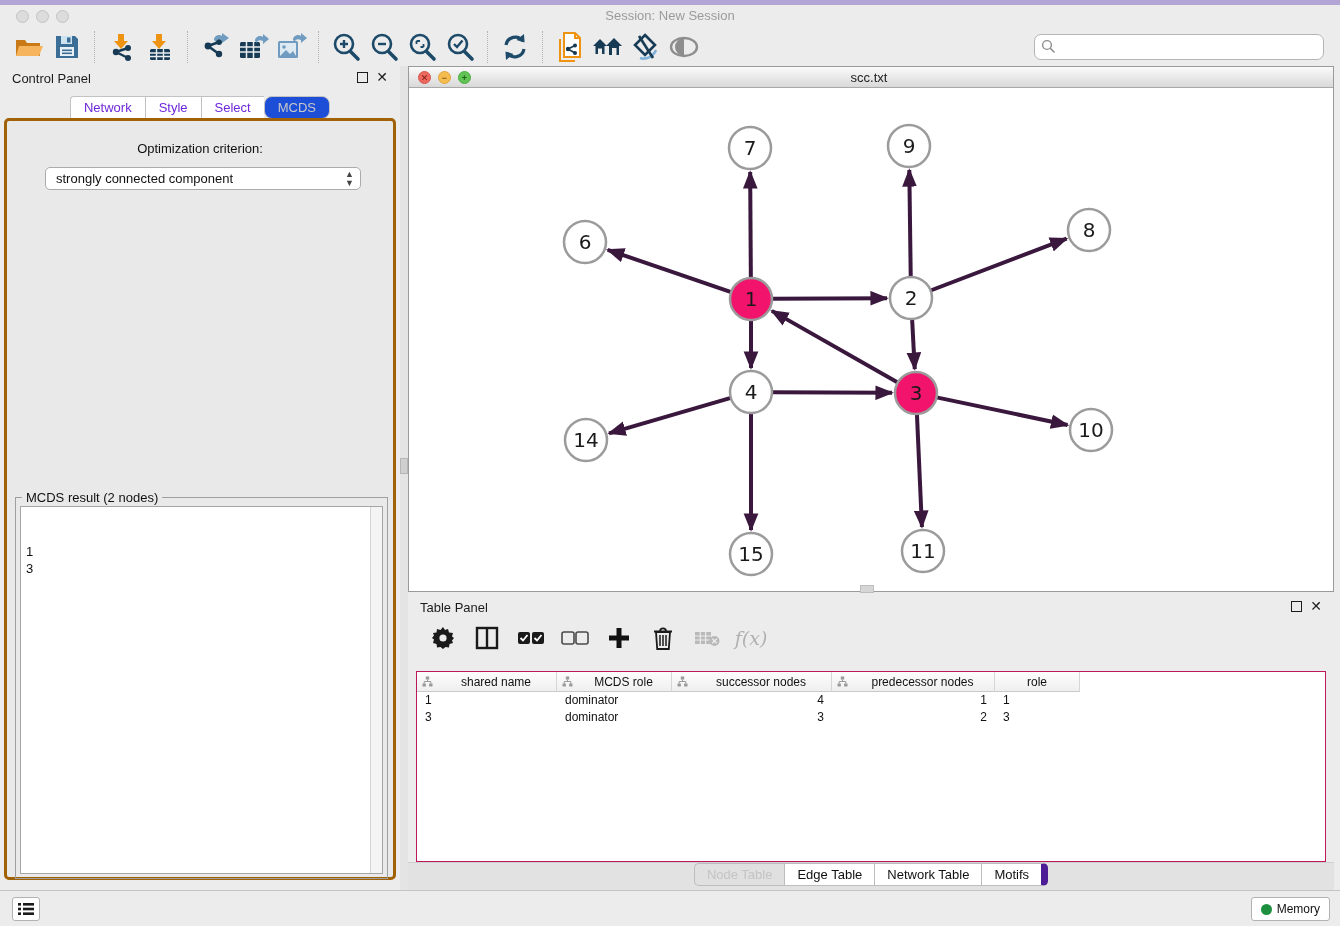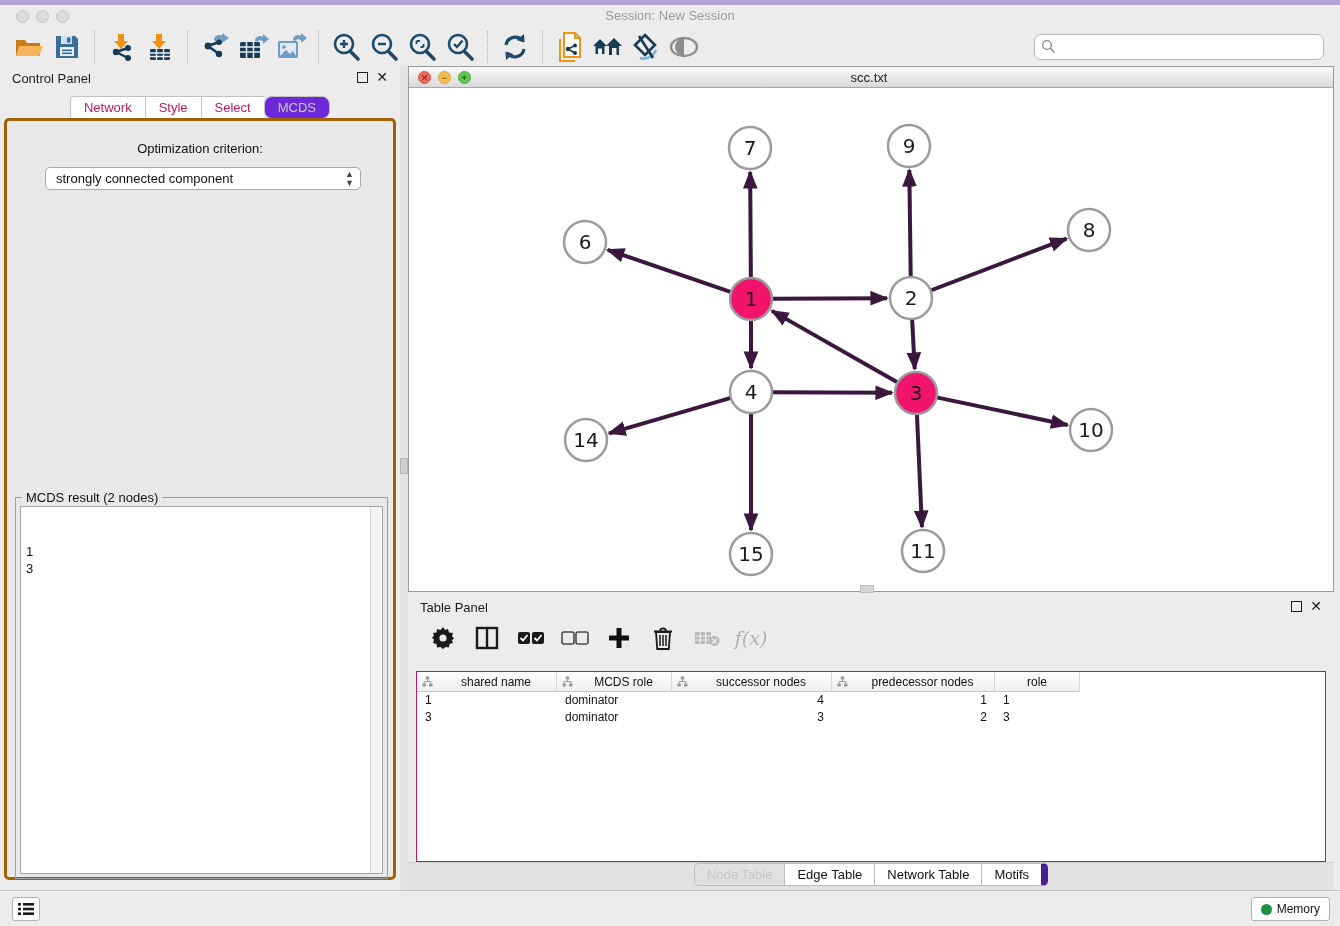--- a/index.html
+++ b/index.html
@@ -29,24 +29,24 @@
   
   .control-panel { position:absolute; left:0; top:66px; width:400px; height:824px; }
   .panel-header { position:relative; height:26px; }
   .panel-title { position:absolute; left:12px; top:5px; font-size:13px; color:#1c1c1c; }
   .float-ico { position:absolute; top:6px; width:11px; height:11px; border:1.6px solid #1c1c1c; }
   .close-ico { position:absolute; top:4px; font-size:14px; font-weight:bold; color:#1c1c1c; line-height:14px; }
   .cp-float { right:32px; } .cp-close { right:12px; }
 
   .cp-tabs { position:absolute; left:0; top:30px; width:100%; display:flex; justify-content:center; }
   .cp-tab { font-size:13px; padding:3px 13px; background:#fff; border:1px solid #c2c2c2;
-            border-right:none; color:#be185d; }
+            border-right:none; color:#6d28d9; }
   .cp-tab:first-child { border-radius:4px 0 0 0; }
   .cp-tab:last-child { border-right:1px solid #c2c2c2; border-radius:0 4px 4px 0; }
-  .cp-tab.selected { background:#6d28d9; color:#c8c8c8; border-radius:8px; }
+  .cp-tab.selected { background:#1d4ed8; color:#c8c8c8; border-radius:8px; }
 
   .cp-content { position:absolute; left:4px; right:4px; top:52px; bottom:10px;
                 background:#e9e9e9; border:3px solid #a16207; border-radius:5px; }
   .opt-label { margin-top:20px; text-align:center; font-size:13px; color:#111; }
   .dropdown { position:absolute; left:38px; top:46px; width:316px; height:23px; background:#fff;
               border:1px solid #ababab; border-radius:5px; font-size:13px; color:#111;
               display:flex; align-items:center; padding-left:10px; }
   .dd-arrows { position:absolute; right:6px; top:2px; display:flex; flex-direction:column; line-height:9px;
                font-size:9px; color:#444; }
   .btn-row { position:absolute; left:0; top:82px; width:100%; display:flex; justify-content:center; gap:14px; }

